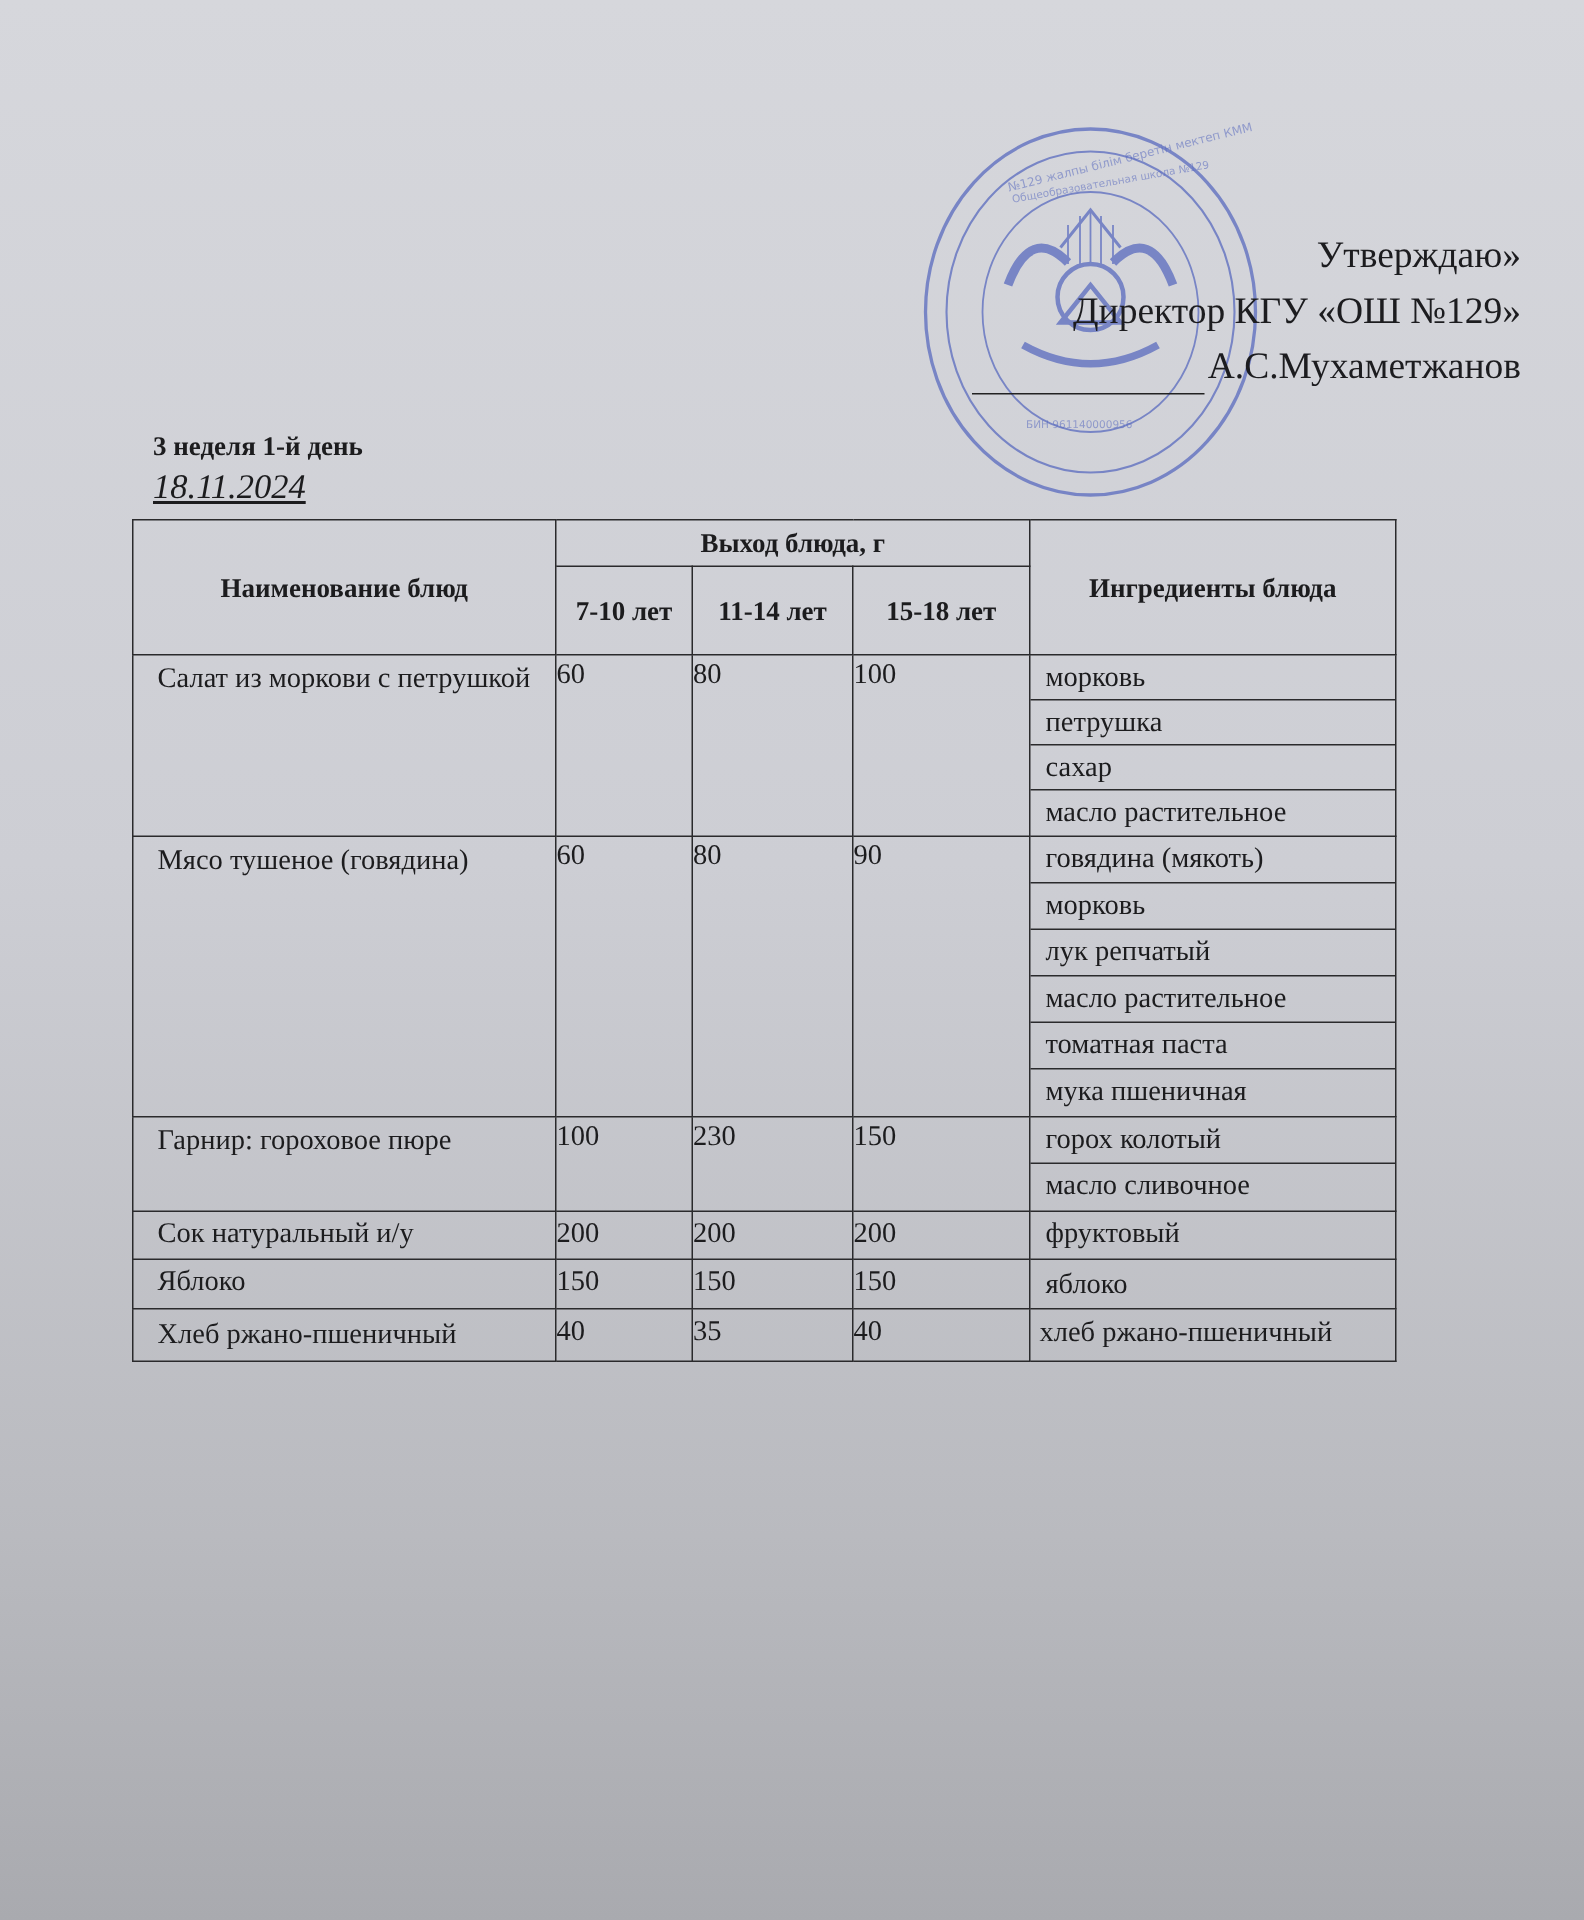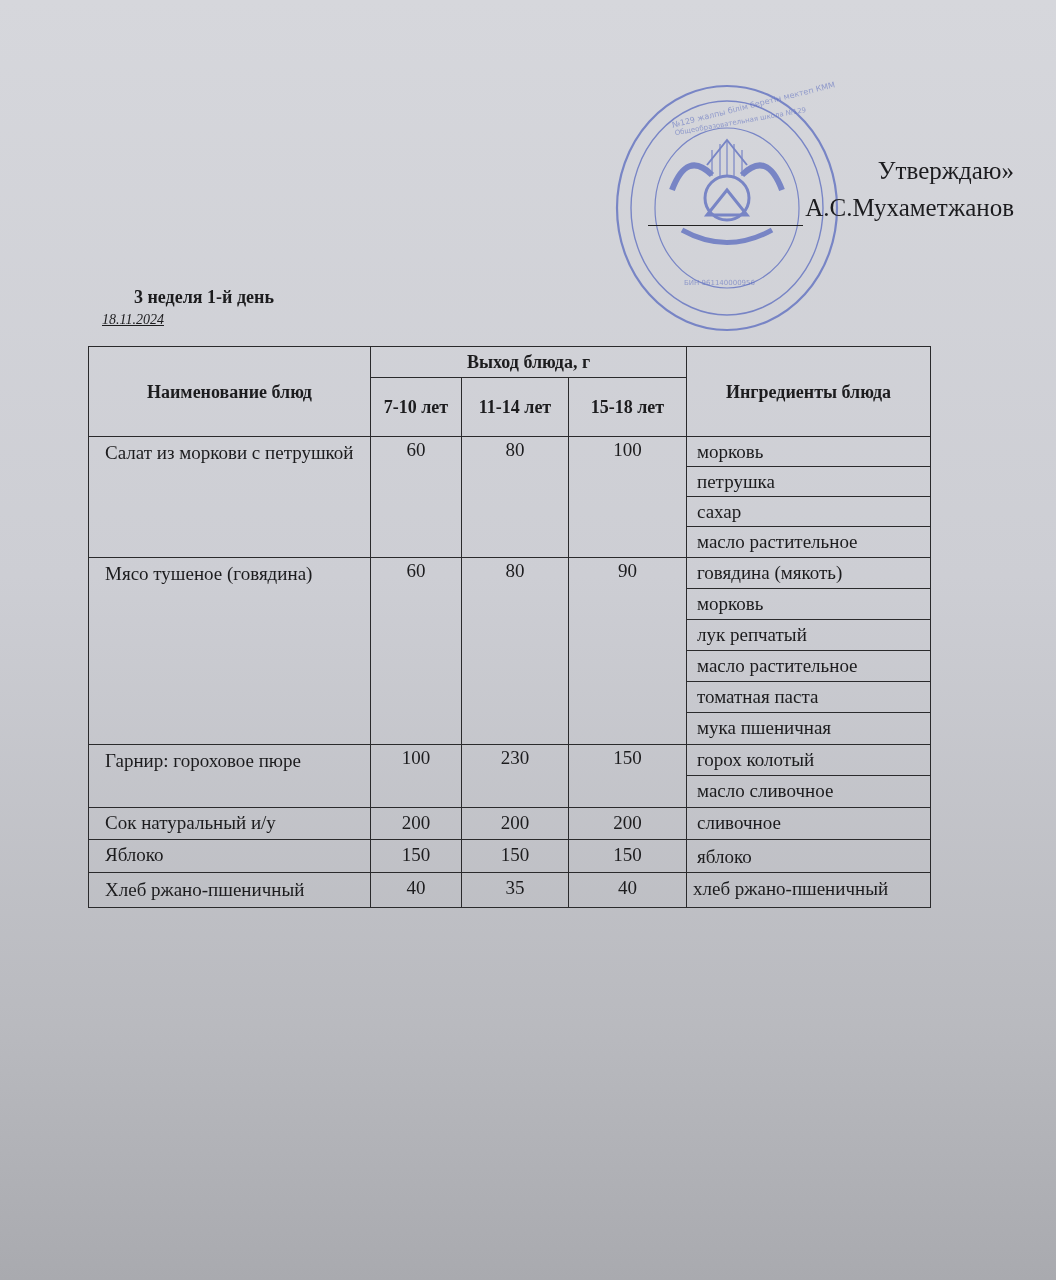--- a/index.html
+++ b/index.html
@@ -18,39 +18,39 @@
   .stamp svg { width: 100%; height: 100%; }
 
   .approval {
     position: absolute; right: 42px; top: 152px; text-align: right;
     font-size: 25px; line-height: 37px; color: #1c1c1f;
   }
   .approval .sigline { display: inline-block; width: 155px; border-bottom: 1.5px solid #222; height: 26px; vertical-align: bottom; margin-right: 2px; }
 
   .week-title {
     position: absolute; left: 102px; top: 287px;
-    font-size: 18px; font-weight: bold; margin-left: 32px;
+    font-size: 18px; font-weight: bold;
   }
   .date {
     position: absolute; left: 102px; top: 312px;
-    font-size: 14px; font-style: italic; text-decoration: underline;
+    font-size: 23px; font-style: italic; text-decoration: underline;
   }
 
   table.menu {
     position: absolute; left: 88px; top: 346px;
     border-collapse: collapse;
     font-size: 19px;
   }
   table.menu td, table.menu th {
     border: 1.3px solid #2a2a2c;
     padding: 0;
   }
   th { font-weight: bold; font-size: 18px; text-align: center; vertical-align: middle; line-height: 22px; margin-left: 36px; }
   td.dish { vertical-align: top; padding: 4px 0 0 16px !important; line-height: 24px; }
-  td.num { vertical-align: top; text-align: center; padding-top: 2px !important; }
+  td.num { vertical-align: top; padding-top: 2px !important; }
   td.ing { padding: 0 !important; vertical-align: top; }
   .ing-item { height: 29.5px; line-height: 29px; padding-left: 10px; border-bottom: 1.3px solid #2a2a2c; box-sizing: border-box; }
   .ing-item:last-child { border-bottom: none; }
 </style>
 </head>
 <body>
 
 <div class="page">
 
   <div class="stamp">
@@ -69,20 +69,21 @@
       <g fill="#5a6bbf" opacity="0.55" font-family="DejaVu Sans, sans-serif" font-size="8">
         <text x="58" y="34" transform="rotate(-14 115 30)">№129 жалпы білім беретін мектеп КММ</text>
         <text x="62" y="46" transform="rotate(-10 115 44)" font-size="7">Общеобразовательная школа №129</text>
         <text x="72" y="205" font-size="7">БИН 961140000956</text>
       </g>
     </svg>
   </div>
 
   <div class="approval">
     <div>Утверждаю»</div>
+    <div>Директор КГУ «ОШ №129»</div>
     <div><span class="sigline"></span><span>А.С.Мухаметжанов</span></div>
   </div>
 
   <div class="week-title">3 неделя 1-й день</div>
   <div class="date">18.11.2024</div>
 
   <table class="menu">
     <colgroup>
       <col style="width:282px">
         <col style="width:91px">
@@ -140,21 +141,21 @@
         <div class="ing-item" style="height:31px">масло сливочное</div>
       </td>
     </tr>
 
     <tr style="height:31px">
       <td class="dish" style="padding-top:0 !important;line-height:30px">Сок натуральный и/у</td>
       <td class="num" style="line-height:26px">200</td>
       <td class="num" style="line-height:26px">200</td>
       <td class="num" style="line-height:26px">200</td>
       <td class="ing">
-        <div class="ing-item" style="height:31px">сливочное</div>
+        <div class="ing-item" style="height:31px">фруктовый</div>
       </td>
     </tr>
 
     <tr style="height:32px">
       <td class="dish" style="padding-top:0 !important;line-height:30px">Яблоко</td>
       <td class="num" style="line-height:26px">150</td>
       <td class="num" style="line-height:26px">150</td>
       <td class="num" style="line-height:26px">150</td>
       <td class="ing">
         <div class="ing-item" style="height:32px;line-height:34px">яблоко</div>

